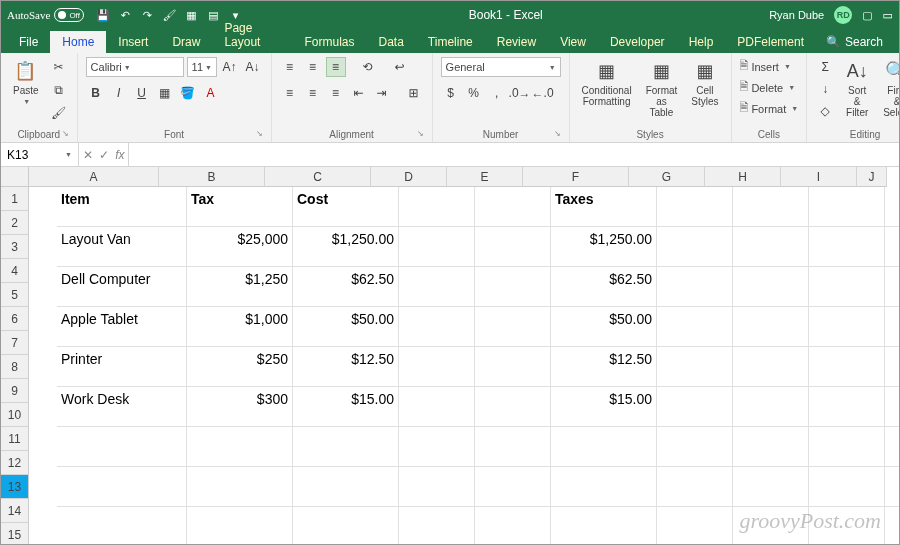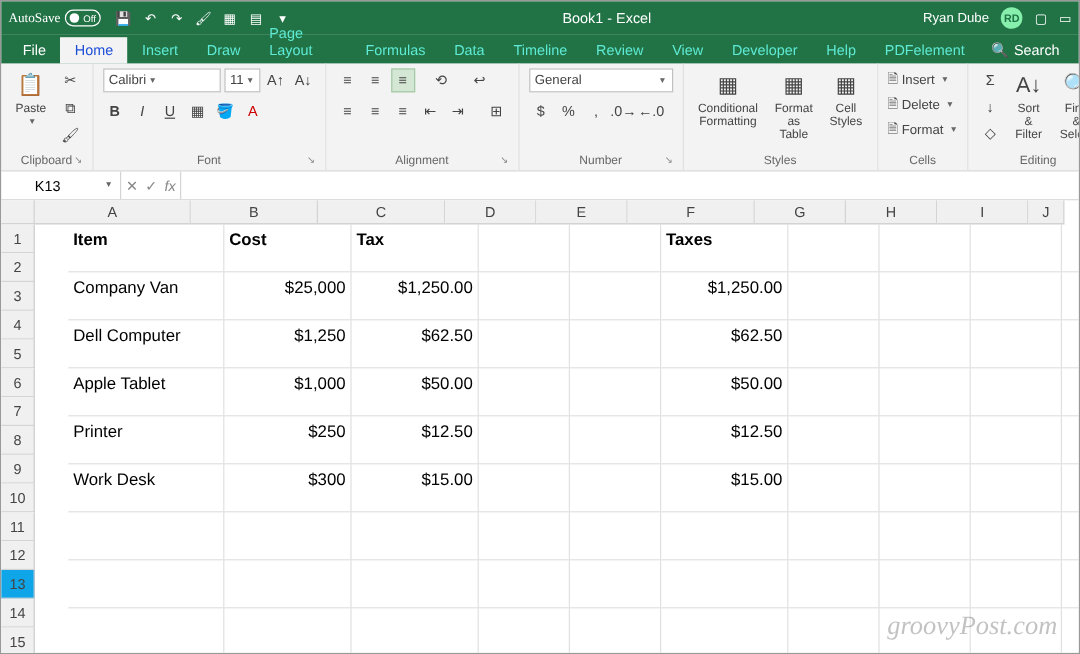--- a/index.html
+++ b/index.html
@@ -12,21 +12,21 @@
 .titlebar .autosave-toggle { width: 30px; height: 14px; border: 1px solid #fff; border-radius: 8px; display: inline-flex; align-items: center; font-size: 8px; padding: 0 3px; gap: 3px; }
 .titlebar .autosave-toggle::before { content: ""; width: 8px; height: 8px; background: #fff; border-radius: 50%; }
 .titlebar .qat { display: flex; gap: 8px; margin-left: 8px; align-items: center; }
 .titlebar .qat .ic { width: 14px; height: 14px; display: inline-flex; align-items: center; justify-content: center; }
 .titlebar .center { flex: 1; text-align: center; font-size: 12px; }
 .titlebar .right { display: flex; align-items: center; gap: 10px; }
 .titlebar .avatar { width: 18px; height: 18px; border-radius: 50%; background: #86efac; display: inline-flex; align-items: center; justify-content: center; font-size: 9px; color: #217346; font-weight: bold; }
 
 
 .ribbon-tabs { background: #217346; height: 24px; display: flex; align-items: flex-end; padding: 0 6px; font-size: 12px; }
-.ribbon-tabs .tab { padding: 4px 12px; color: #5eead4; cursor: pointer; }
+.ribbon-tabs .tab { padding: 4px 12px; color: #fef9c3; cursor: pointer; }
 .ribbon-tabs .tab.file { color: #fff; }
 .ribbon-tabs .tab.active { background: #f3f3f3; color: #1d4ed8; }
 .ribbon-tabs .spacer { flex: 1; }
 .ribbon-tabs .search { color: #fff; display: flex; align-items: center; gap: 4px; padding: 4px 10px; }
 
 
 .ribbon { background: #f3f3f3; border-bottom: 1px solid #d4d4d4; height: 90px; display: flex; font-size: 11px; color: #444; }
 .group { border-right: 1px solid #e1e1e1; padding: 4px 8px 2px 8px; display: flex; flex-direction: column; justify-content: space-between; }
 .group .controls { display: flex; align-items: flex-start; gap: 6px; flex: 1; }
 .group .label { text-align: center; font-size: 10px; color: #666; padding-top: 2px; position: relative; }
@@ -35,21 +35,21 @@
 .bigbtn .icon { width: 24px; height: 24px; display: flex; align-items: center; justify-content: center; font-size: 18px; }
 .bigbtn .txt { font-size: 10px; text-align: center; line-height: 1.1; }
 .stack { display: flex; flex-direction: column; gap: 3px; }
 .row { display: flex; gap: 3px; align-items: center; }
 .smbtn { width: 20px; height: 20px; display: inline-flex; align-items: center; justify-content: center; border: 1px solid transparent; cursor: pointer; font-size: 12px; }
 .smbtn.sel { background: #d4e6d4; border-color: #a3c9a3; }
 .sel-box { height: 20px; border: 1px solid #c0c0c0; background: #fff; font-size: 11px; display: inline-flex; align-items: center; padding: 0 4px; }
 .dd { font-size: 7px; color: #666; margin-left: 2px; }
 
 
-.formula-bar { background: #fff; border-bottom: 1px solid #d4d4d4; height: 24px; display: flex; align-items: stretch; font-size: 12px; padding-left: 22px; }
+.formula-bar { background: #fff; border-bottom: 1px solid #d4d4d4; height: 24px; display: flex; align-items: stretch; font-size: 12px; }
 .name-box { width: 78px; border-right: 1px solid #d4d4d4; display: flex; align-items: center; padding: 0 6px; justify-content: space-between; }
 .fx-btns { display: flex; align-items: center; border-right: 1px solid #d4d4d4; padding: 0 4px; gap: 6px; color: #888; }
 .fx-input { flex: 1; padding: 0 6px; display: flex; align-items: center; }
 
 
 .grid-wrap { position: relative; background: #fff; }
 .corner { position: absolute; left: 0; top: 0; width: 28px; height: 20px; background: #f0f0f0; border-right: 1px solid #ccc; border-bottom: 1px solid #ccc; }
 .col-headers { position: absolute; left: 28px; top: 0; height: 20px; display: flex; }
 .ch { width: 130px; background: #f0f0f0; border-right: 1px solid #d4d4d4; border-bottom: 1px solid #ccc; text-align: center; font-size: 12px; line-height: 20px; color: #444; }
 .ch.aw { width: 130px; }
@@ -317,32 +317,32 @@
     <div class="rh">10</div>
     <div class="rh">11</div>
     <div class="rh">12</div>
     <div class="rh sel">13</div>
     <div class="rh">14</div>
     <div class="rh">15</div>
   </div>
   <div class="cells" id="cells">
       <div class="crow">
         <div class="cell aw bold">Item</div>
+        <div class="cell cw bold">Tax</div>
         <div class="cell bw bold">Cost</div>
-        <div class="cell cw bold">Tax</div>
         <div class="cell dw"></div>
         <div class="cell ew"></div>
         <div class="cell fw bold">Taxes</div>
         <div class="cell gw"></div>
         <div class="cell hw"></div>
         <div class="cell iw"></div>
         <div class="cell jw"></div>
       </div>
       <div class="crow">
-        <div class="cell aw">Company Van</div>
+        <div class="cell aw">Layout Van</div>
         <div class="cell bw">$25,000</div>
         <div class="cell cw">$1,250.00</div>
         <div class="cell dw"></div>
         <div class="cell ew"></div>
         <div class="cell fw">$1,250.00</div>
         <div class="cell gw"></div>
         <div class="cell hw"></div>
         <div class="cell iw"></div>
         <div class="cell jw"></div>
       </div>

